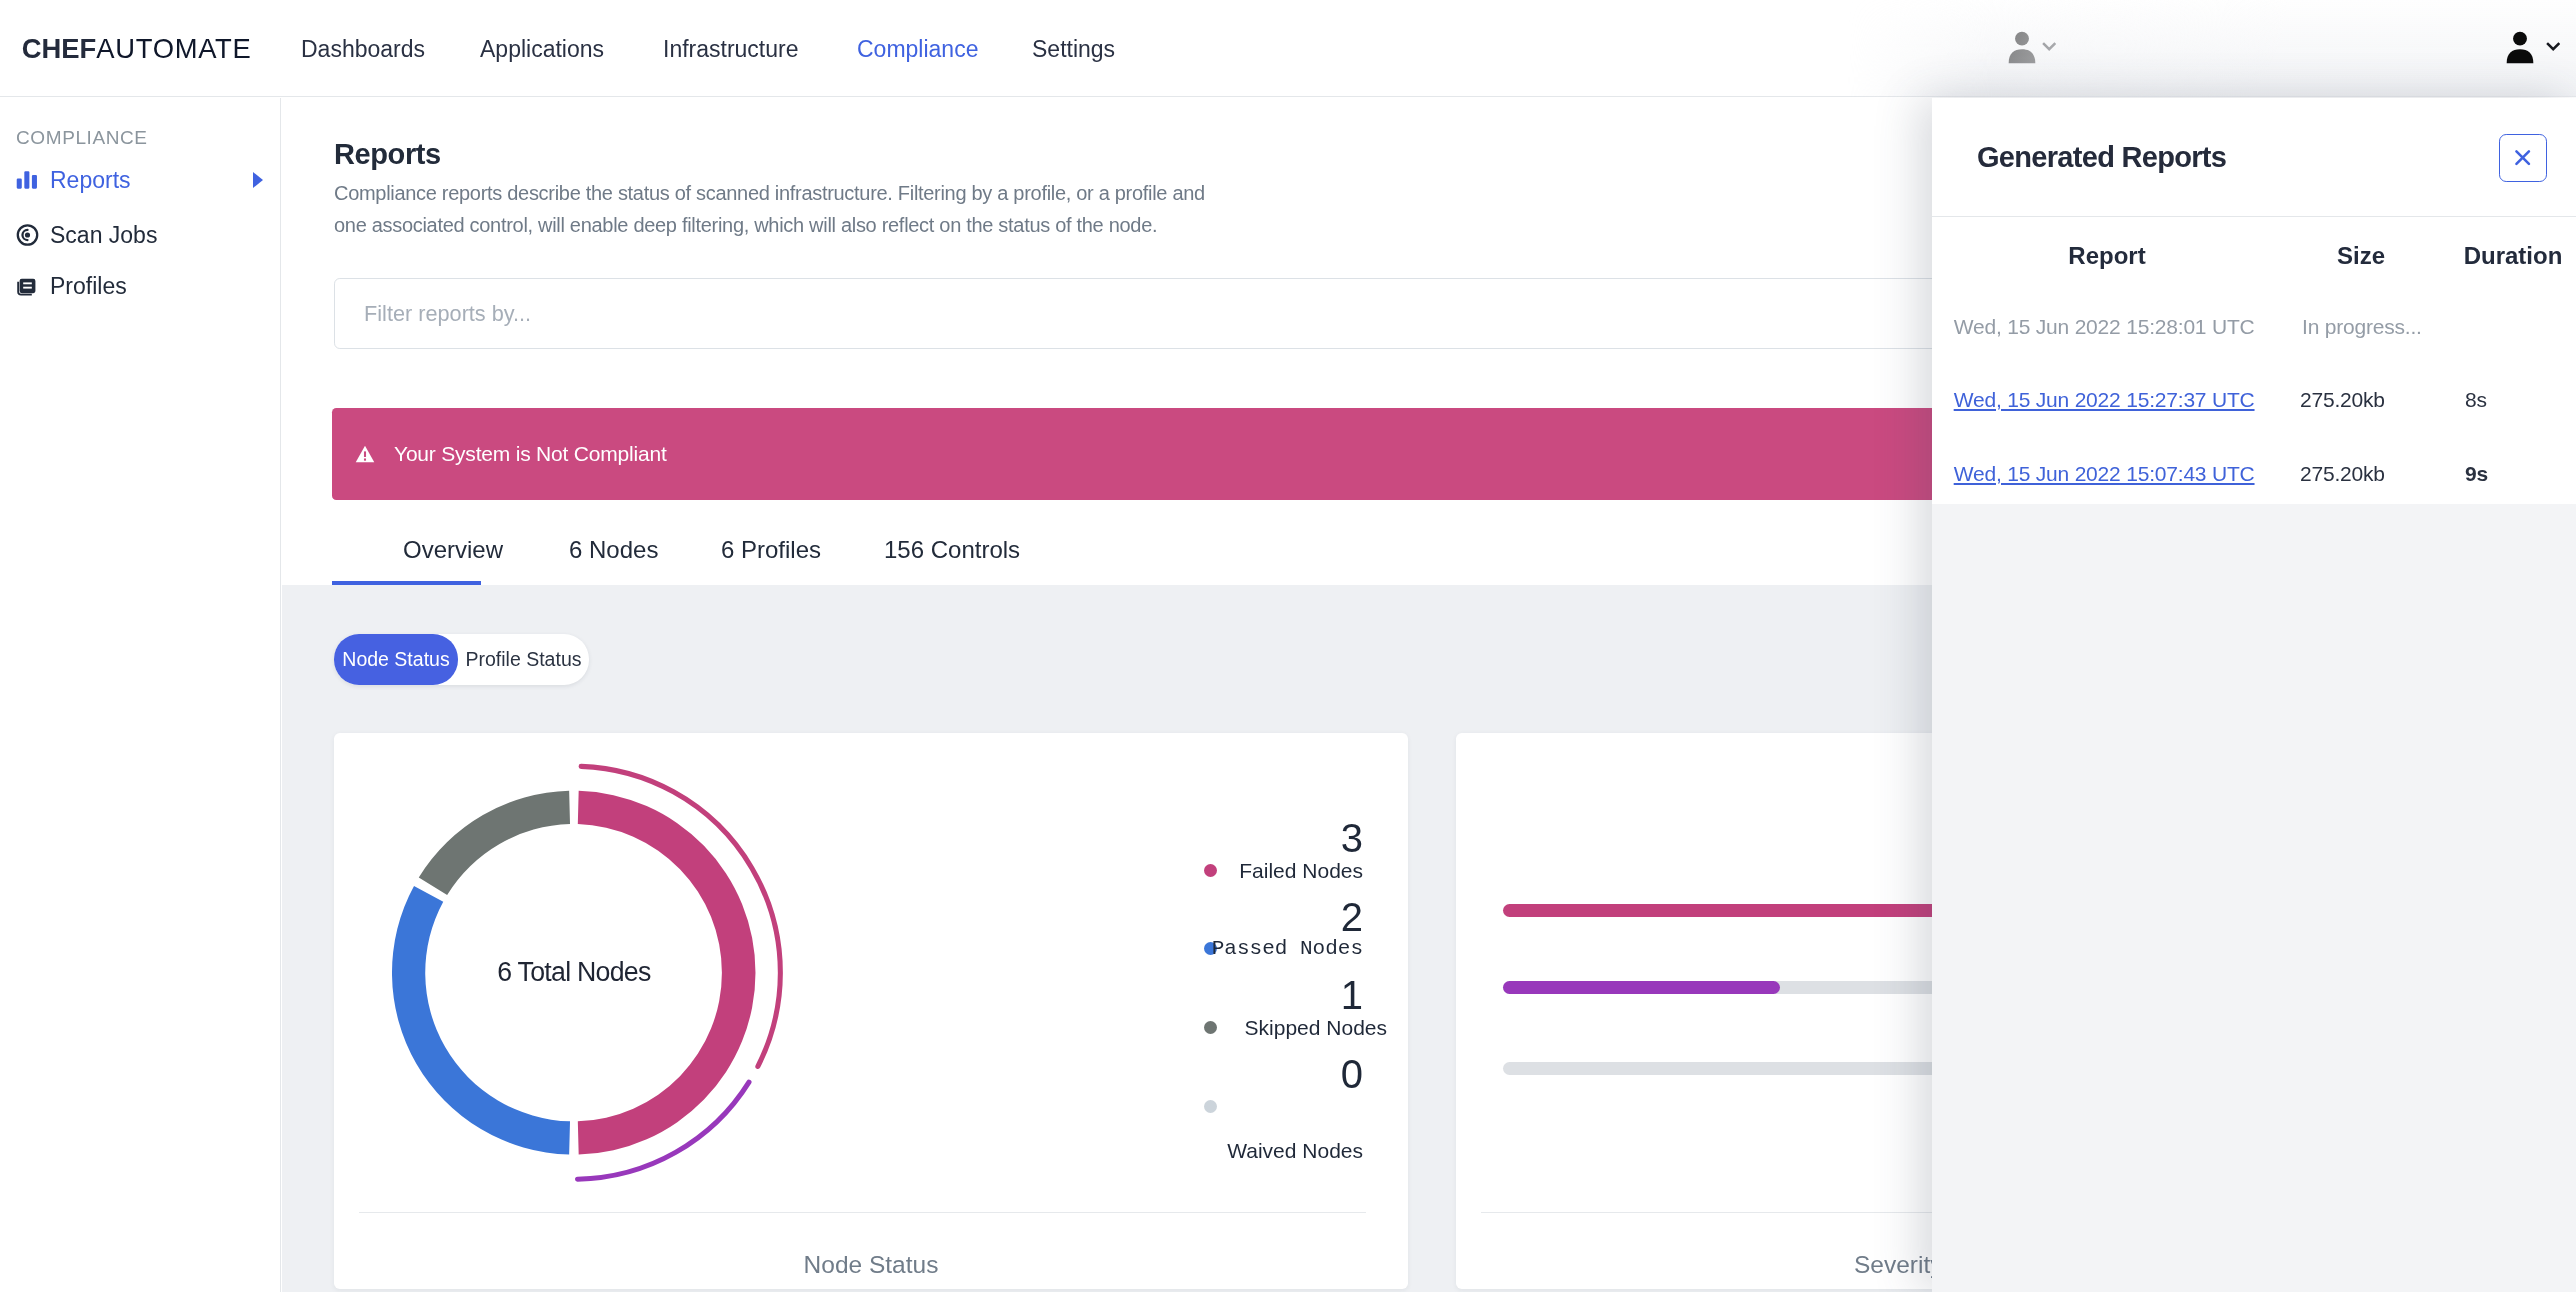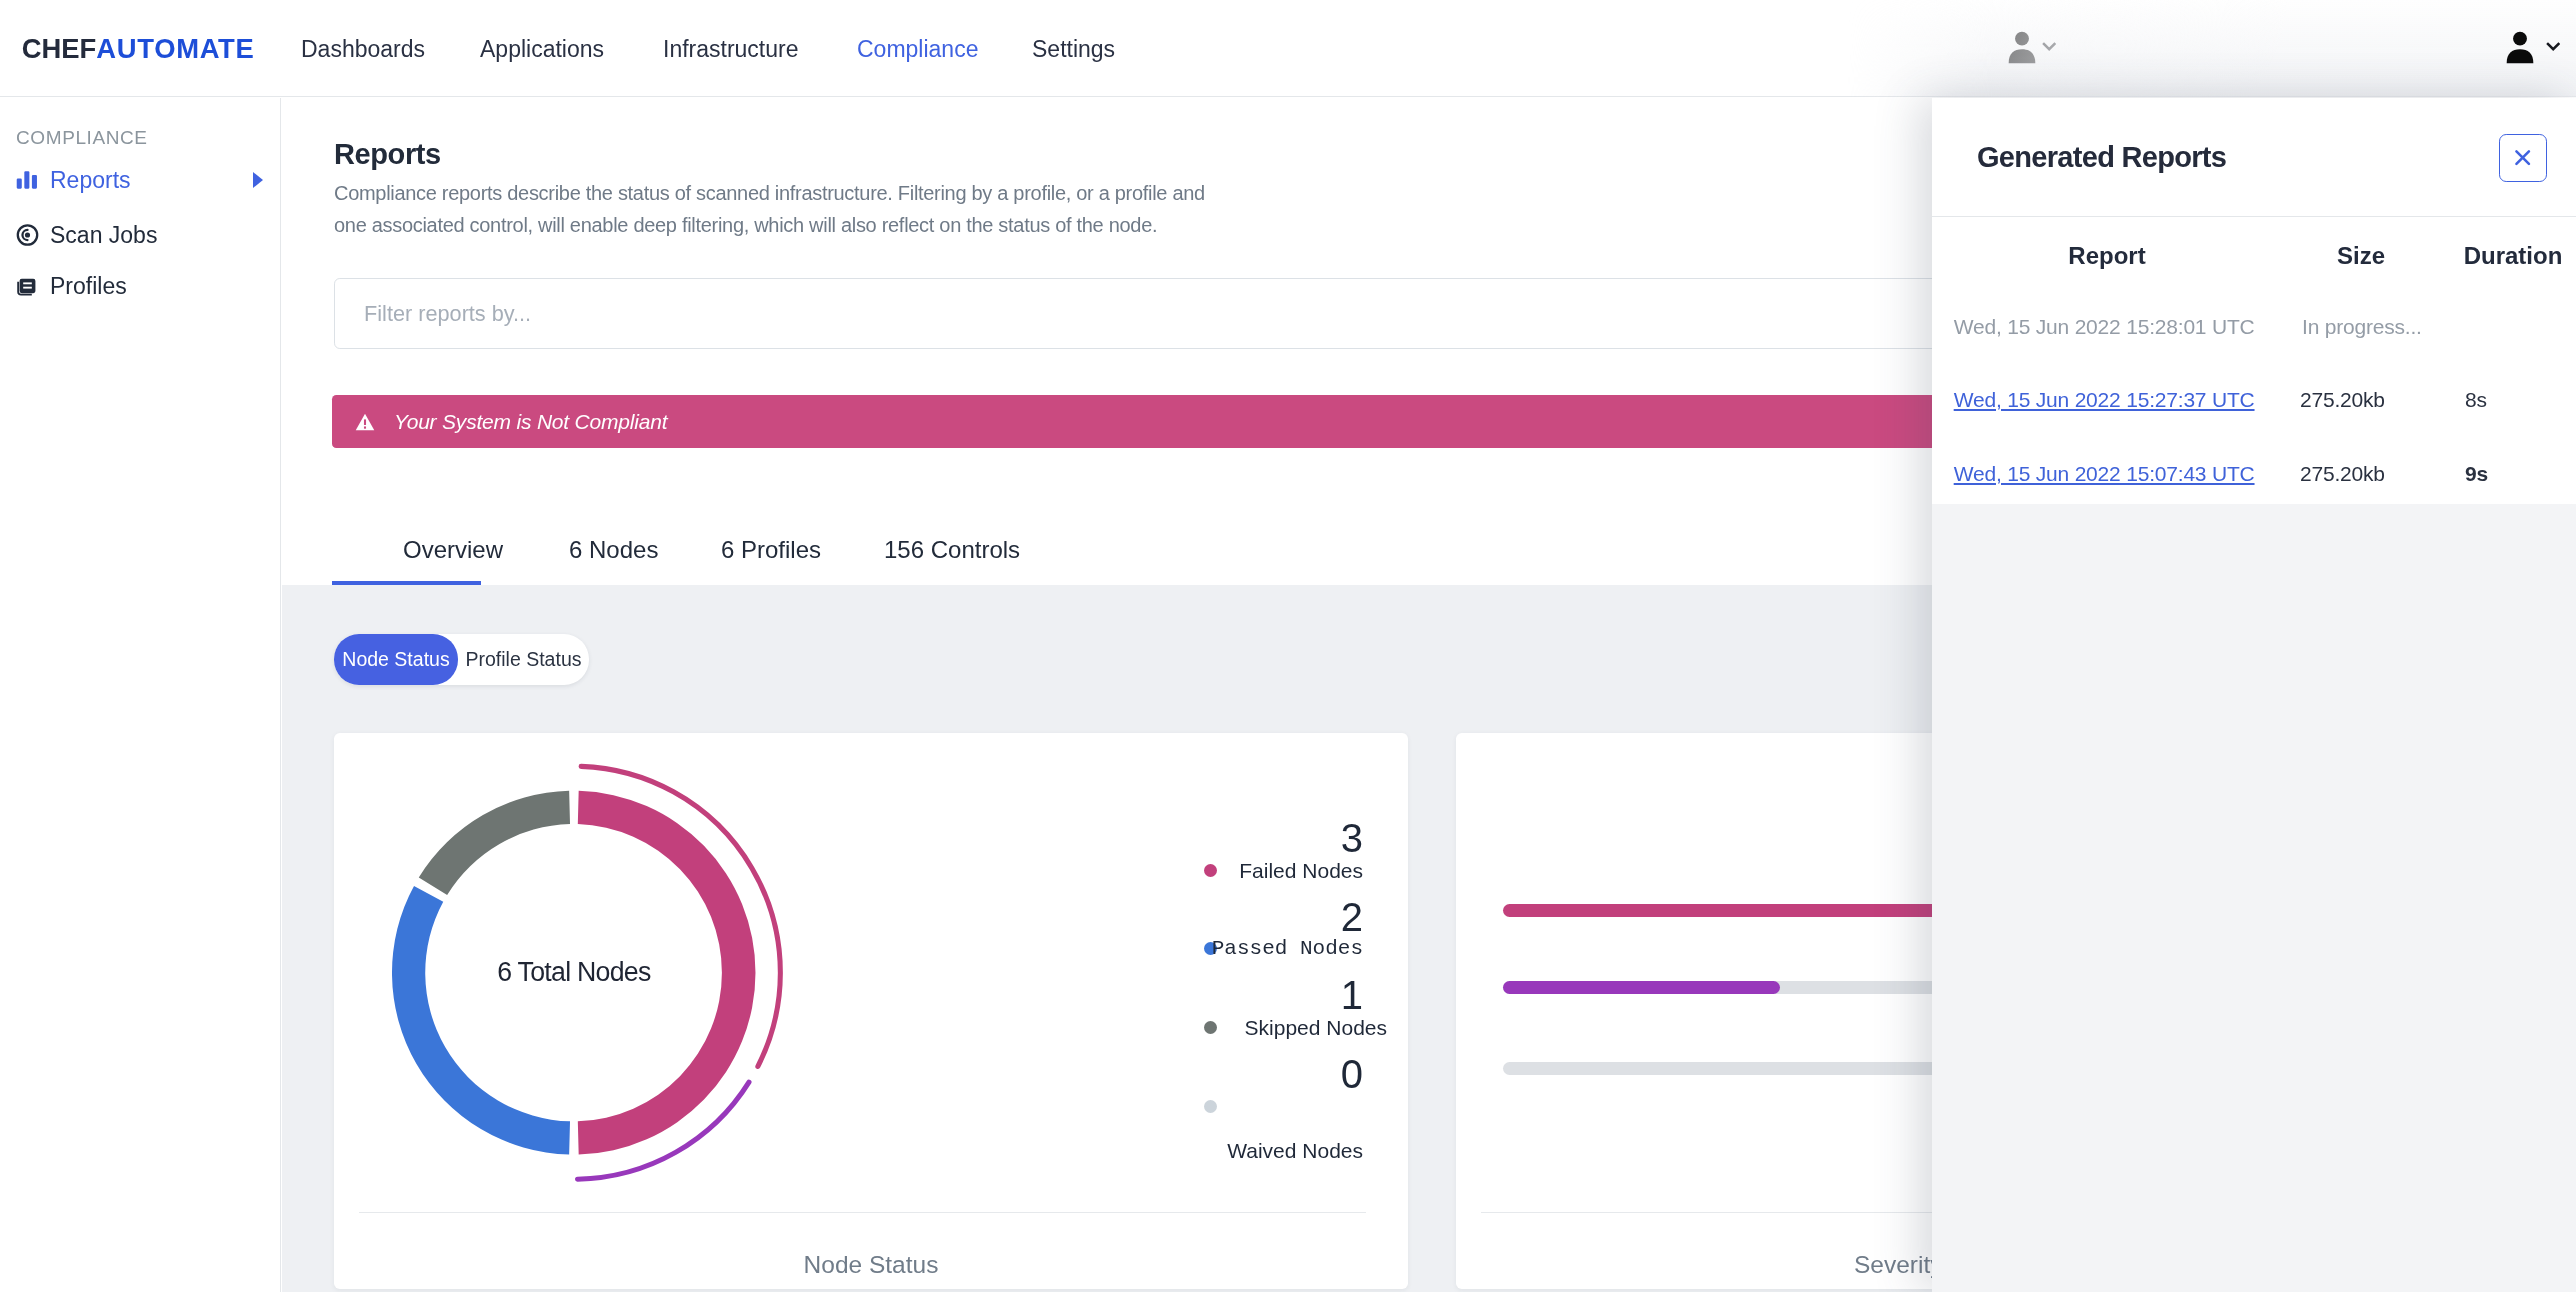--- a/index.html
+++ b/index.html
@@ -2,41 +2,41 @@
 <html style="font-size:11.6px"><head>
 <meta charset="utf-8">
 <style>
 * { margin:0; padding:0; box-sizing:border-box; }
 html,body { width:2576px; height:1292px; overflow:hidden; }
 body { font-family:"Liberation Sans", sans-serif; background:#ffffff; position:relative; }
 
 
 #topnav { position:absolute; left:0; top:0; width:2576px; height:97px; background:#fff; border-bottom:1.4px solid #e4e7ea; z-index:5; }
 #logo { position:absolute; left:21.7px; top:33px; font-size:27.4px; font-weight:800; letter-spacing:0px; color:#242b3c; }
-#logo .auto { color:#1d4ed8; font-weight:700; letter-spacing:0.7px; }
+#logo .auto { color:#0f172a; font-weight:400; letter-spacing:0.7px; }
 .navitem { position:absolute; top:36px; font-size:23px; color:#2a3143; }
 .navitem.active { color:#3f62e0; }
 
 
 #sidebar { position:absolute; left:0; top:98px; width:281px; height:1194px; background:#fff; border-right:1.4px solid #e4e7ea; z-index:4; }
 #sb-title { position:absolute; left:16px; top:29px; font-size:19px; letter-spacing:0.6px; color:#8b959d; }
 .sbitem { position:absolute; left:0; width:100%; height:40px; font-size:23px; color:#222b3a; }
 .sbitem .txt { position:absolute; left:50px; top:50%; transform:translateY(-50%); }
 .sbitem svg { position:absolute; left:16px; top:50%; transform:translateY(-50%); }
 .sbitem.active .txt { color:#3f62e0; }
 .tri { position:absolute; left:253px; top:50%; transform:translateY(-50%); width:0; height:0; border-left:10px solid #3f62e0; border-top:8.7px solid transparent; border-bottom:8.7px solid transparent; }
 
 
 #main { position:absolute; left:282px; top:98px; width:2294px; height:1194px; background:#fff; }
 #grey { position:absolute; left:0px; top:487px; width:2294px; height:707px; background:#eef0f3; }
 h1.pagetitle { position:absolute; left:52px; top:40px; font-size:29px; font-weight:600; letter-spacing:-0.4px; color:#222b3a; }
 #desc { position:absolute; left:52px; top:79px; font-size:20px; letter-spacing:-0.3px; line-height:32px; color:#6f7a87; }
 #filter { position:absolute; left:52px; top:180px; width:2195px; height:71px; border:1.4px solid #dce1e6; border-radius:5.8px; background:#fff; }
 #filter span { position:absolute; left:29px; top:50%; transform:translateY(-50%); font-size:21.7px; color:#a6aeb8; }
-#banner { position:absolute; left:50px; top:297px; width:2199px; height:53px; background:#ca4a80; border-radius:4.3px;font-style:italic; }
+#banner { position:absolute; left:50px; top:310px; width:2199px; height:92px; background:#ca4a80; border-radius:4.3px; }
 #banner .msg { position:absolute; left:62px; top:50%; transform:translateY(-50%); font-size:21px; letter-spacing:-0.2px; color:#fff; }
 #banner svg { position:absolute; left:23px; top:50%; transform:translateY(-50%); }
 .tab { position:absolute; top:438px; font-size:24px; color:#222b3a;margin-left:47px; }
 #tabline { position:absolute; left:50px; top:483px; width:149px; height:4.3px; background:#3f62e0; }
 
 
 #toggle { position:absolute; left:52px; top:536px; width:255px; height:51px; background:#fff; border-radius:25px; box-shadow:0 1.4px 4.3px rgba(40,50,70,0.10); }
 #toggle .bluepill { position:absolute; left:0; top:0; width:124px; height:51px; background:#4661e1; border-radius:25px; color:#fff; font-size:19.5px; display:flex; align-items:center; justify-content:center; }
 #toggle .plain { position:absolute; left:124px; top:0; width:131px; height:51px; color:#2b3342; font-size:19.5px; display:flex; align-items:center; justify-content:center; }
 

